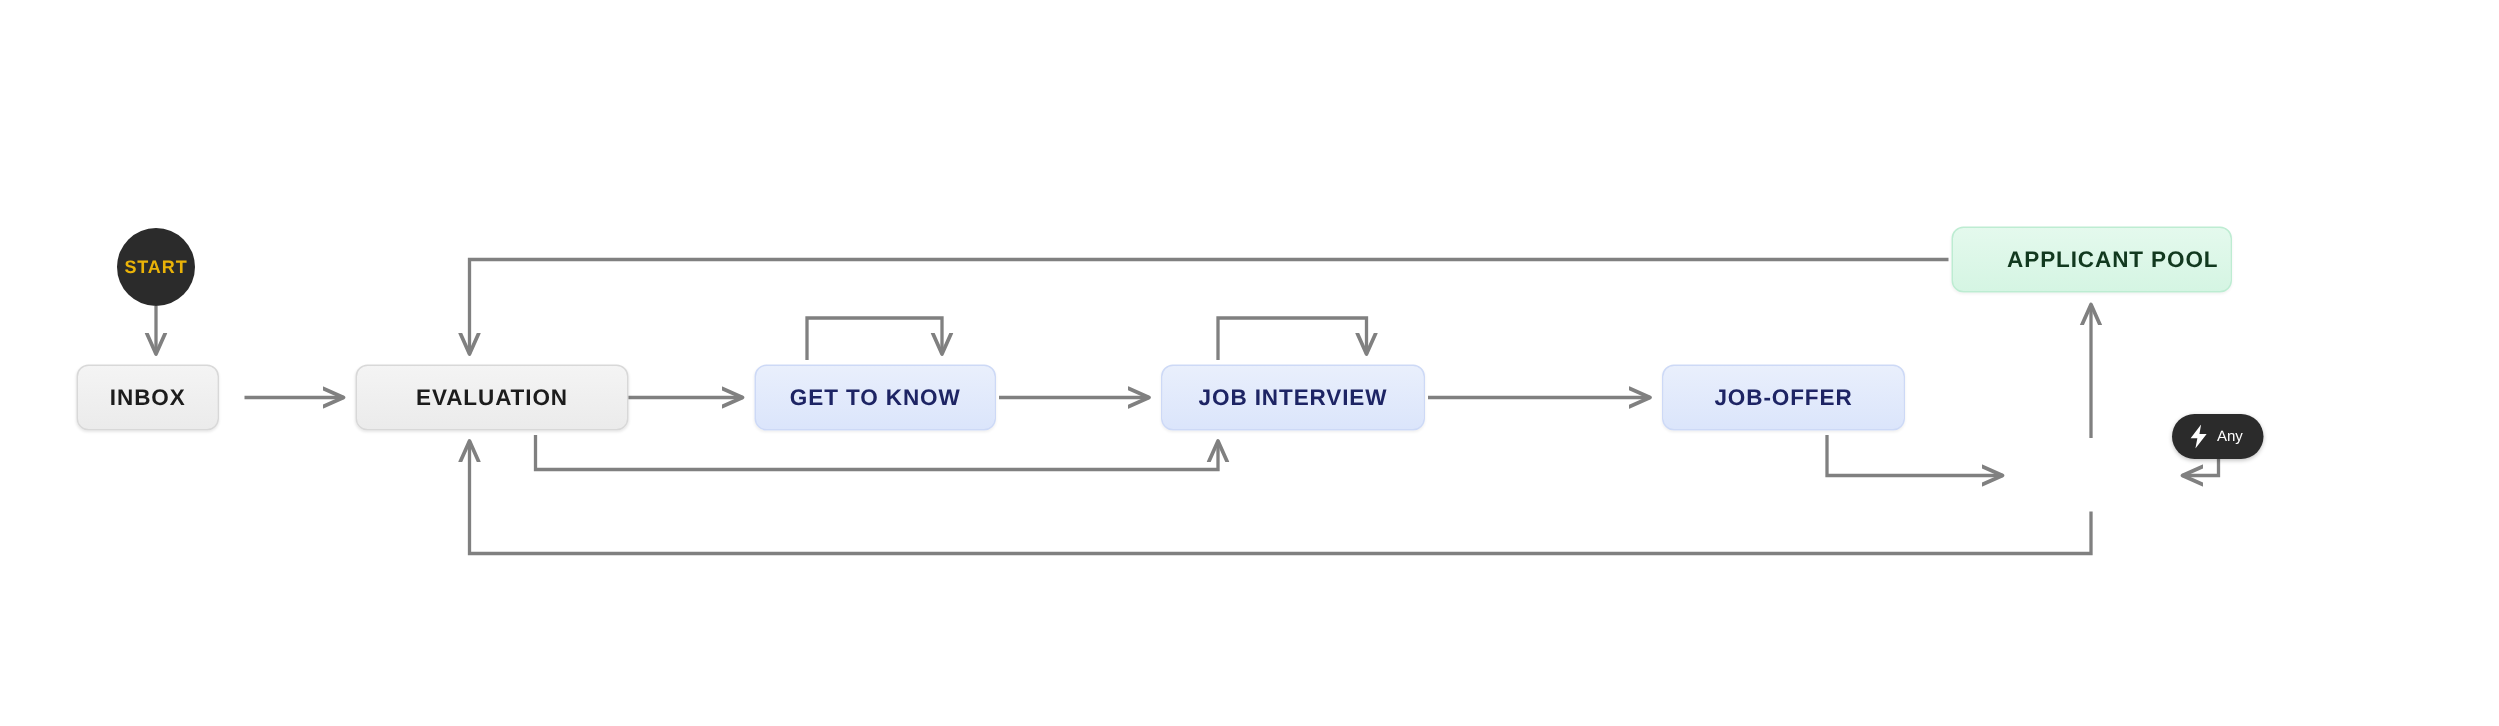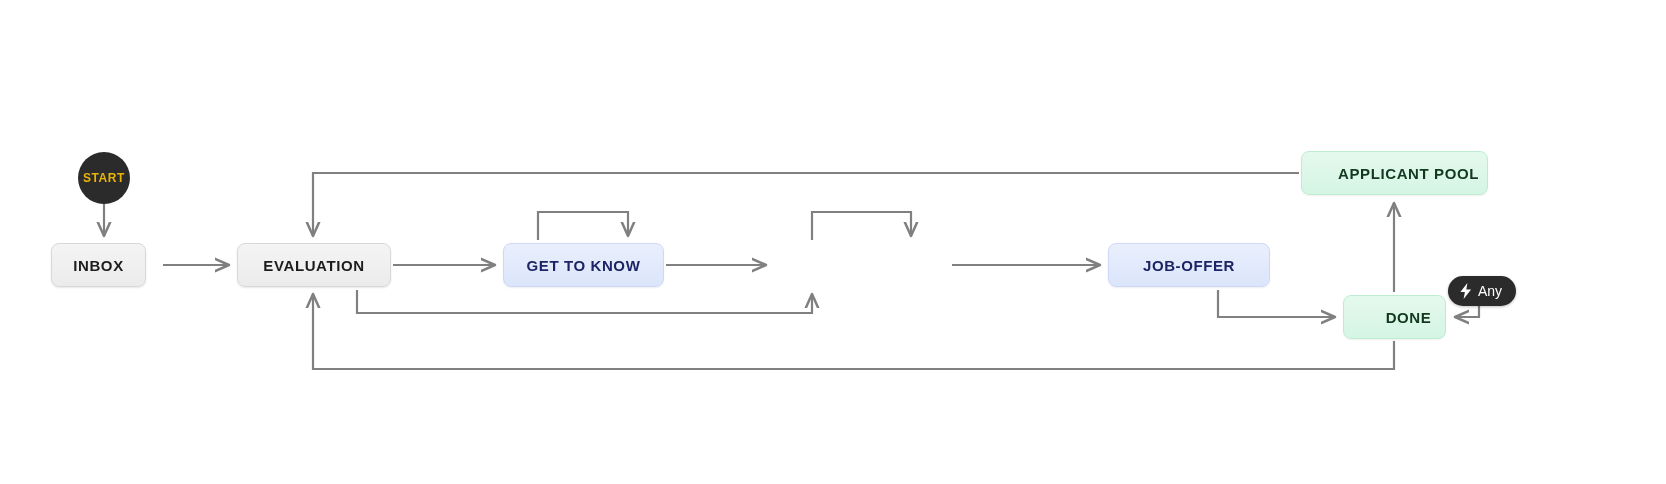--- a/index.html
+++ b/index.html
@@ -73,21 +73,21 @@
   }
   .badge {
     position: absolute;
     display: flex;
     align-items: center;
     gap: 5px;
     background: #2b2b2b;
     color: #ffffff;
     border-radius: 999px;
     padding: 7px 14px 7px 11px;
-    font-size: 14px;
+    font-size: 10px;
     font-weight: normal;
     z-index: 6;
     user-select: none;
     box-shadow: 0 1px 3px rgba(0,0,0,0.25);
   }
   .badge svg { display: block; }
 </style>
 </head>
 <body>
 
@@ -130,40 +130,40 @@
   </svg>
 
   <div class="node-start" style="left:78px; top:152px; width:52px; height:52px;">
     <span>START</span>
   </div>
 
   <div class="node node-gray" style="left:51px; top:243px; width:95px; height:44px;">
     <span>INBOX</span>
   </div>
 
-  <div class="node node-gray" style="left:237px; top:243px; width:154px; height:44px;">
+  <div class="node node-gray" style="left:237px; top:243px; width:182px; height:44px;">
     <span>EVALUATION</span>
   </div>
 
   <div class="node node-blue" style="left:503px; top:243px; width:161px; height:44px;">
     <span>GET TO KNOW</span>
   </div>
 
+  <div class="node node-blue" style="left:774px; top:243px; width:176px; height:44px;">
+    <span>JOB INTERVIEW</span>
+  </div>
 
   <div class="node node-blue" style="left:1108px; top:243px; width:162px; height:44px;">
     <span>JOB-OFFER</span>
   </div>
 
   <div class="node node-green" style="left:1301px; top:151px; width:187px; height:44px;">
     <span>APPLICANT POOL</span>
   </div>
 
-  <div class="node node-green" style="left:1343px; top:295px; width:103px; height:44px;">
-    <span>DONE</span>
-  </div>
 
   <div class="badge" style="left:1448px; top:276px;">
     <span>
       <svg width="14" height="16" viewBox="0 0 14 16" xmlns="http://www.w3.org/2000/svg">
         <path d="M8.4 0 L1.4 9.1 L5.9 9.1 L4.6 16 L12.1 6.4 L7.3 6.4 Z" fill="#ffffff"></path>
       </svg>
     </span>
     <span>Any</span>
   </div>
 

